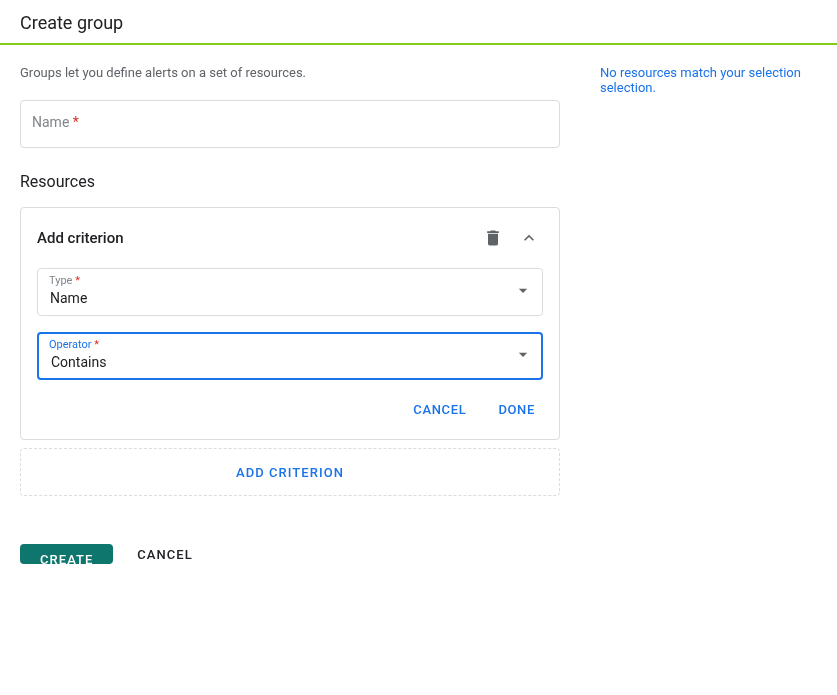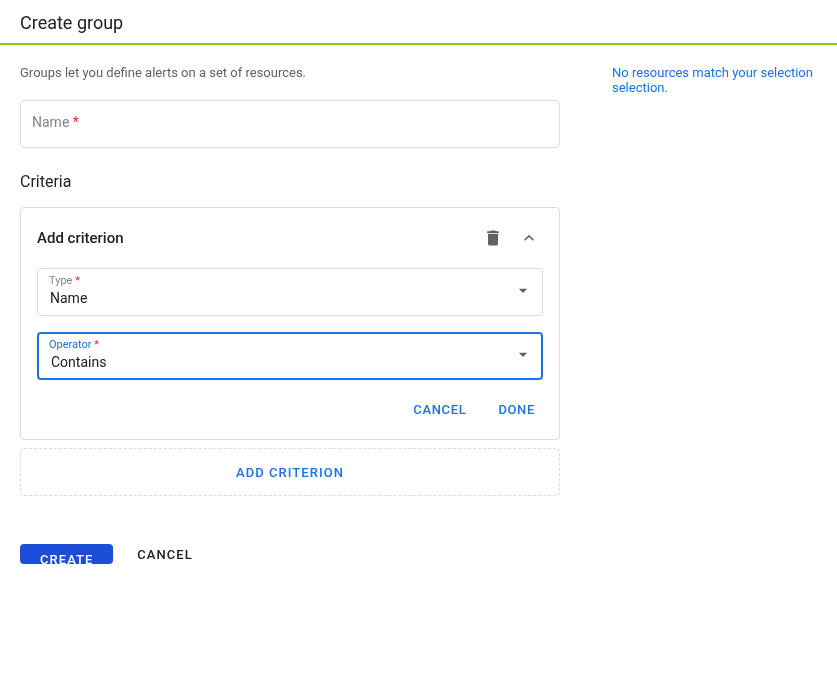--- a/index.html
+++ b/index.html
@@ -25,21 +25,21 @@
 
     .page-title {
       font-size: 18px;
       font-weight: 400;
       color: #202124;
     }
 
     .page-content {
       display: flex;
       padding: 20px 20px 0 20px;
-      gap: 52px;
+      gap: 40px;
     }
 
     .left-panel {
       flex: 0 0 540px;
     }
 
     .right-panel {
       flex: 1;
     }
 
@@ -251,21 +251,21 @@
 
     .page-footer {
       display: flex;
       align-items: center;
       gap: 12px;
       padding: 20px 20px;
       margin-top: 20px;
     }
 
     .create-btn {
-      background: #1d4ed8;
+      background: #0f766e;
       color: #fff;
       border: none;
       border-radius: 4px;
       padding: 8px 20px;
       font-size: 13px;
       font-weight: 500;
       letter-spacing: 0.08em;
       cursor: pointer;
       text-transform: uppercase;
       height: 20px;
@@ -331,21 +331,21 @@
     <p class="description-text">Groups let you define alerts on a set of resources.</p>
 
     <div class="name-input-wrapper">
       <input type="text" id="name-input" value="" style="">
       <label for="name-input">
         <span>Name</span>&nbsp;<span class="required-star">*</span>
       </label>
     </div>
 
     <div class="criteria-section">
-      <h2 class="section-title">Criteria</h2>
+      <h2 class="section-title">Resources</h2>
 
       <div class="criterion-card">
 
         <div class="criterion-card-header">
           <span class="criterion-card-title">Add criterion</span>
           <div class="criterion-card-actions">
             <button class="icon-btn" title="Delete">
               <svg class="trash-icon-svg" viewBox="0 0 24 24">
                 <path d="M6 19c0 1.1.9 2 2 2h8c1.1 0 2-.9 2-2V7H6v12zM19 4h-3.5l-1-1h-5l-1 1H5v2h14V4z"></path>
               </svg>

